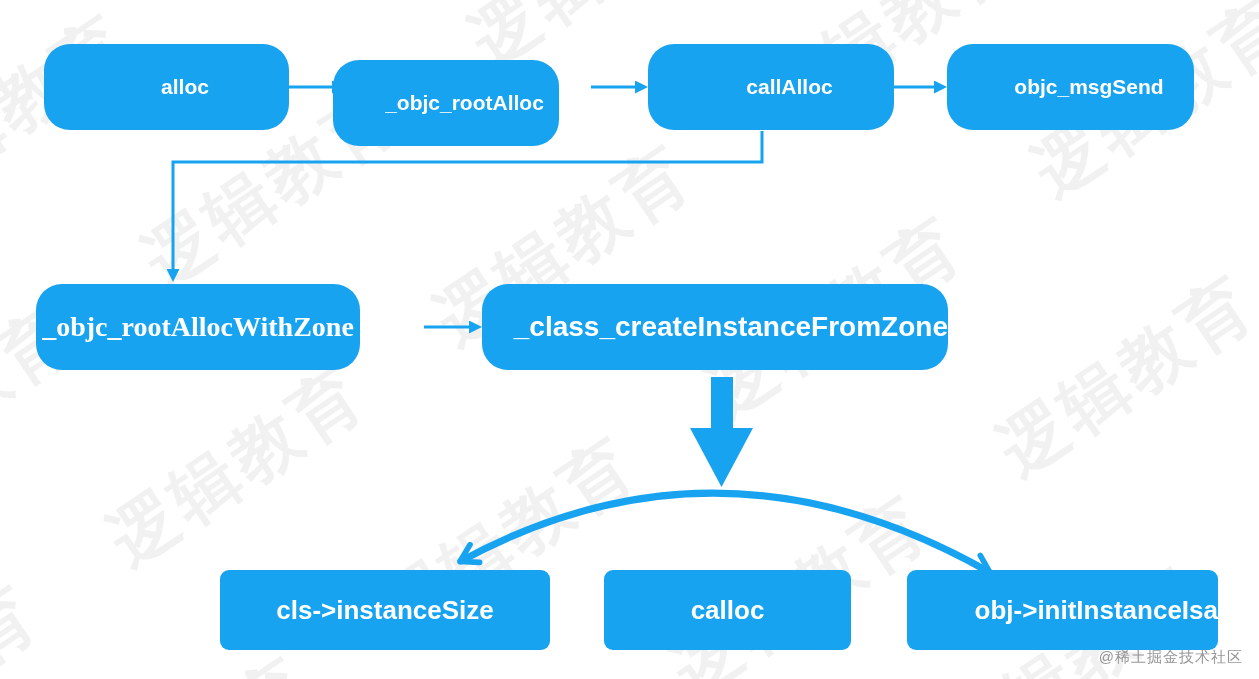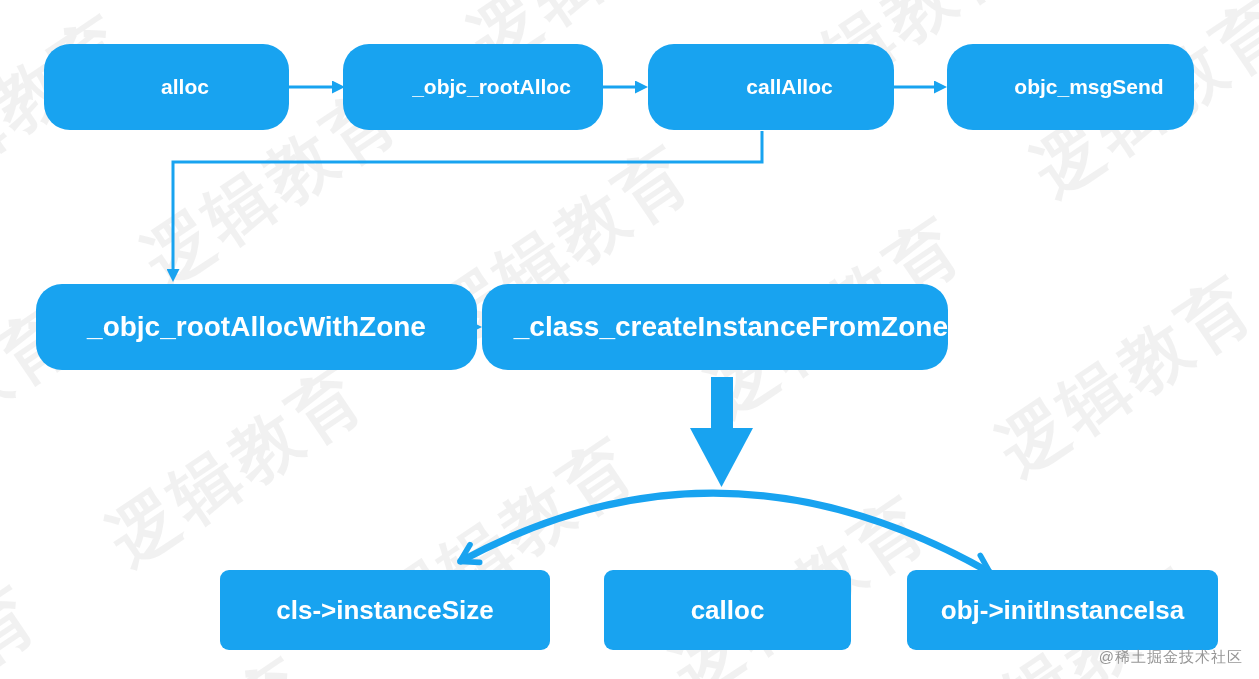--- a/index.html
+++ b/index.html
@@ -66,28 +66,28 @@
     display: flex;
     align-items: center;
     justify-content: center;
     font-weight: bold;
     text-align: center;
   }
   .row1 { top: 44px; height: 86px; font-size: 21px; padding-left: 37px; }
   .row2 { top: 284px; height: 86px; font-size: 28px; }
   .row3 { top: 570px; height: 80px; font-size: 26px; border-radius: 9px; }
   .n1 { left: 44px;  width: 245px; }
-  .n2 { left: 343px; width: 260px; }
+  .n2 { left: 333px; width: 226px; margin-top: 16px; }
   .n3 { left: 648px; width: 246px; }
   .n4 { left: 947px; width: 247px; }
-  .n5 { left: 36px;  width: 441px; }
+  .n5 { left: 36px;  width: 324px; font-family: Liberation Serif, serif; }
   .n6 { left: 482px; width: 466px; justify-content: flex-end; }
   .n7 { left: 220px; width: 330px; }
   .n8 { left: 604px; width: 247px; align-items: center; }
-  .n9 { left: 907px; width: 311px; }
+  .n9 { left: 907px; width: 311px; justify-content: flex-end; }
   
   .credit {
     position: absolute;
     right: 16px;
     bottom: 12px;
     z-index: 3;
     font-size: 15px;
     letter-spacing: 1px;
     color: var(--credit-text);
     opacity: 0.92;

